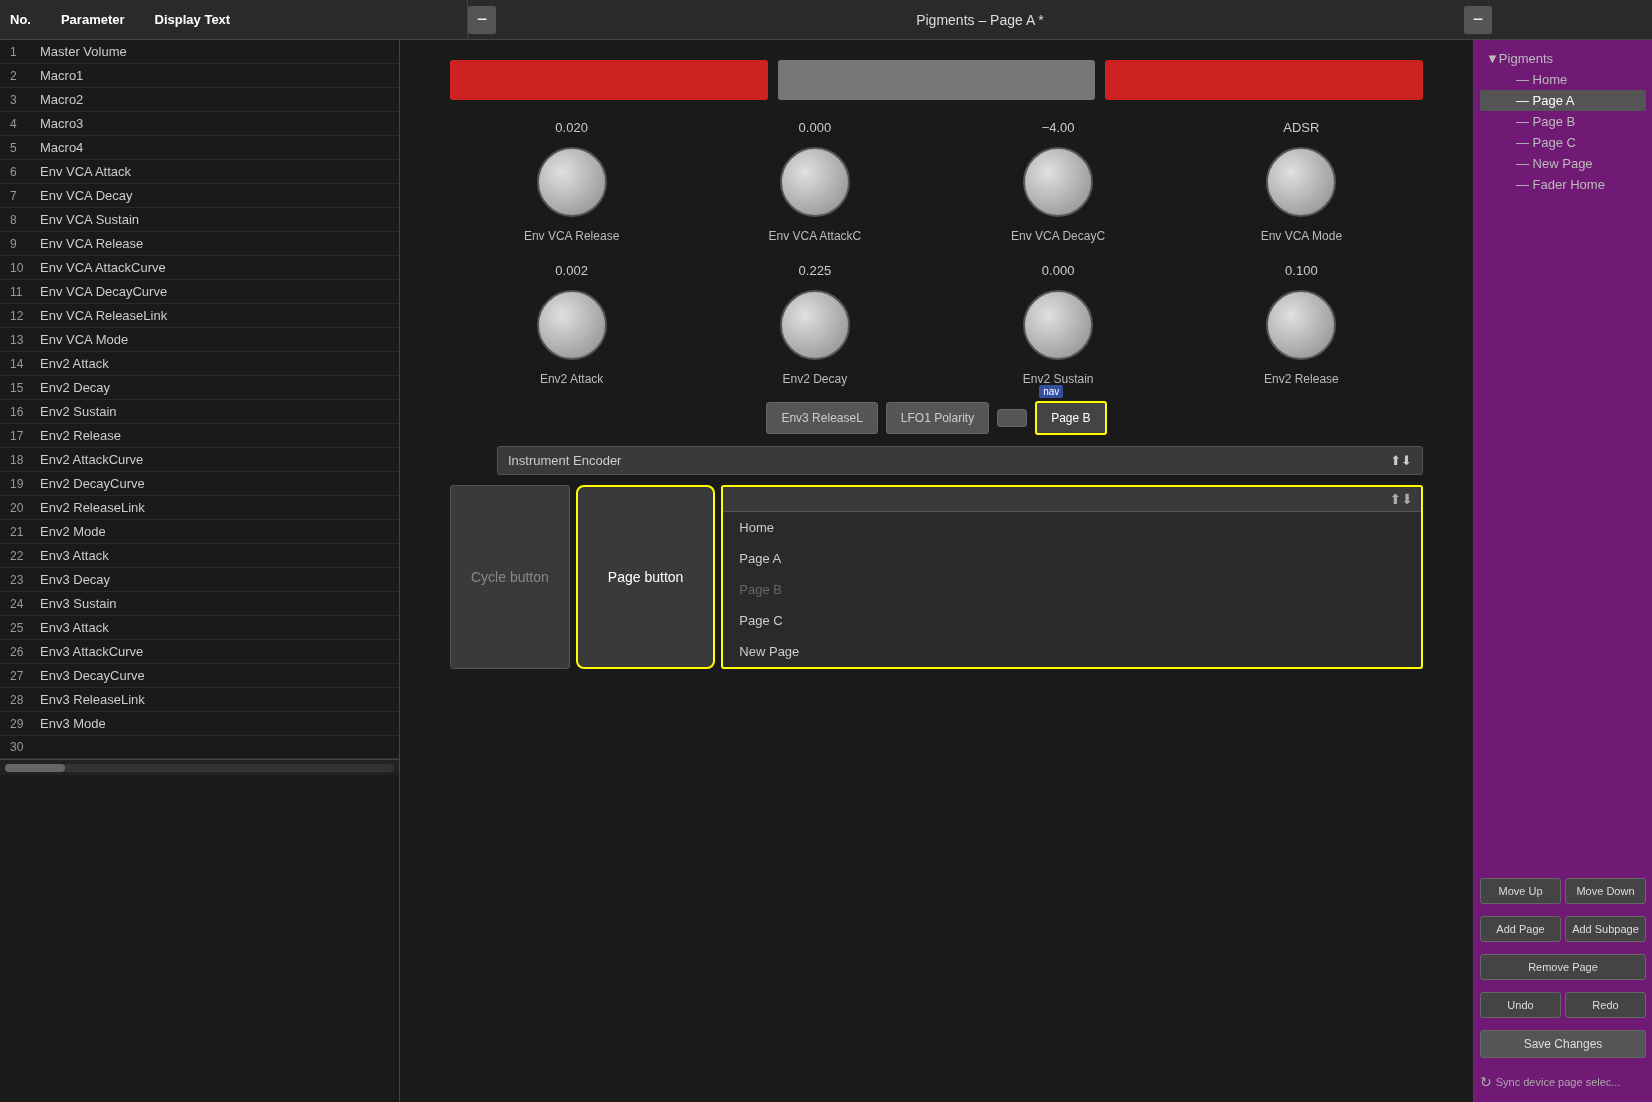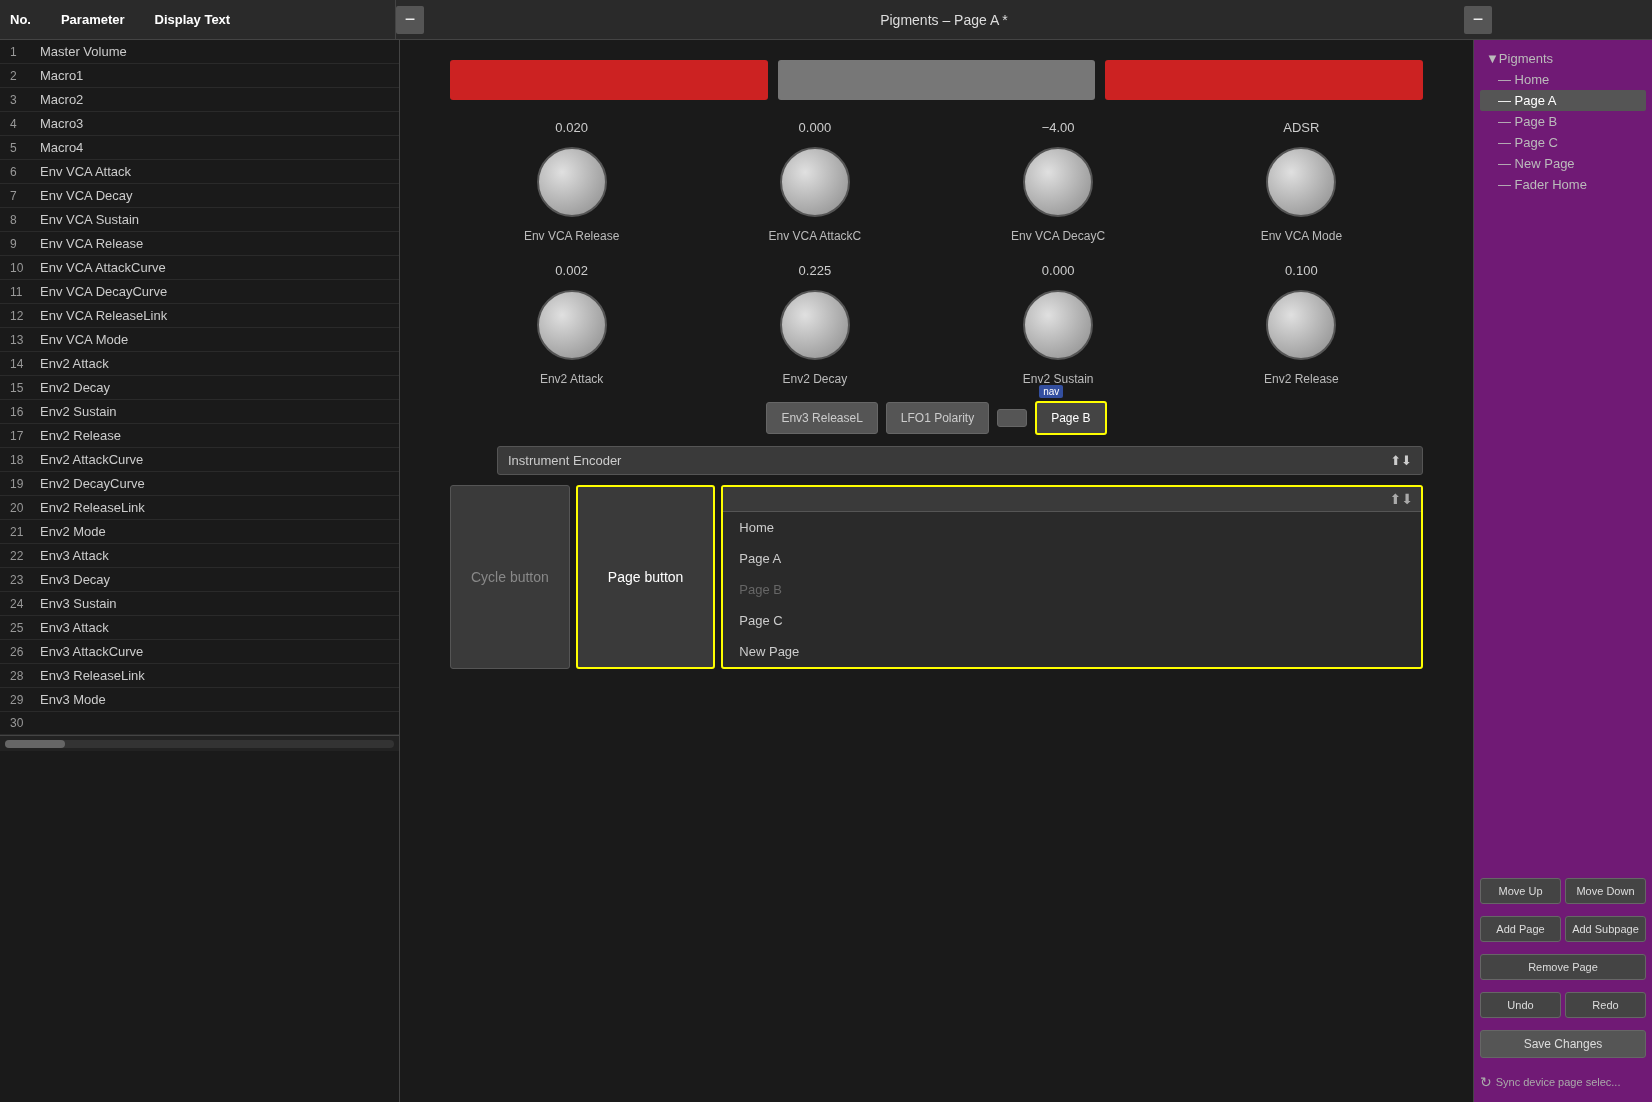--- a/index.html
+++ b/index.html
@@ -18,21 +18,21 @@
     
     .top-bar {
       display: flex;
       align-items: center;
       background: #2a2a2a;
       border-bottom: 1px solid #444;
       height: 40px;
       flex-shrink: 0;
     }
     .top-bar .left-panel-header {
-      width: 396px;
+      width: 468px;
       display: flex;
       align-items: center;
       padding: 12px 10px;
       gap: 30px;
       border-right: 1px solid #444;
       height: 100%;
     }
     .top-bar .main-header {
       flex: 1;
       display: flex;
@@ -234,21 +234,21 @@
       cursor: pointer;
       border-radius: 3px;
       font-size: 14px;
     }
     .page-btn {
       background: #3a3a3a;
       color: #fff;
       border: 2px solid #ffff00;
       padding: 10px 30px;
       cursor: pointer;
-      border-radius: 3px;
+      border-radius: 8px;
       font-size: 14px;
     }
     .page-select-container {
       flex: 1;
       display: flex;
       flex-direction: column;
       border: 2px solid #ffff00;
       border-radius: 3px;
       background: #2a2a2a;
       overflow: hidden;
@@ -292,21 +292,21 @@
     }
     .tree-item {
       display: flex;
       align-items: center;
       padding: 3px 6px;
       cursor: pointer;
       border-radius: 2px;
       color: #bbb;
     }
     .tree-item.active { background: #555; color: #fff; }
-    .tree-item .indent1 { margin-left: 12px; }
+    .tree-item .indent1 { margin-left: 30px; }
 
     
     .action-buttons {
       display: flex;
       flex-direction: column;
       gap: 12px;
       margin-top: auto;
     }
     .action-row {
       display: flex;
@@ -486,20 +486,24 @@
           <span class="param-no">24</span>
           <span class="param-name">Env3 Sustain</span>
         </div>
         <div class="param-row">
           <span class="param-no">25</span>
           <span class="param-name">Env3 Attack</span>
         </div>
         <div class="param-row">
           <span class="param-no">26</span>
           <span class="param-name">Env3 AttackCurve</span>
+        </div>
+        <div class="param-row">
+          <span class="param-no">27</span>
+          <span class="param-name">Env3 DecayCurve</span>
         </div>
         <div class="param-row">
           <span class="param-no">28</span>
           <span class="param-name">Env3 ReleaseLink</span>
         </div>
         <div class="param-row">
           <span class="param-no">29</span>
           <span class="param-name">Env3 Mode</span>
         </div>
         <div class="param-row">

